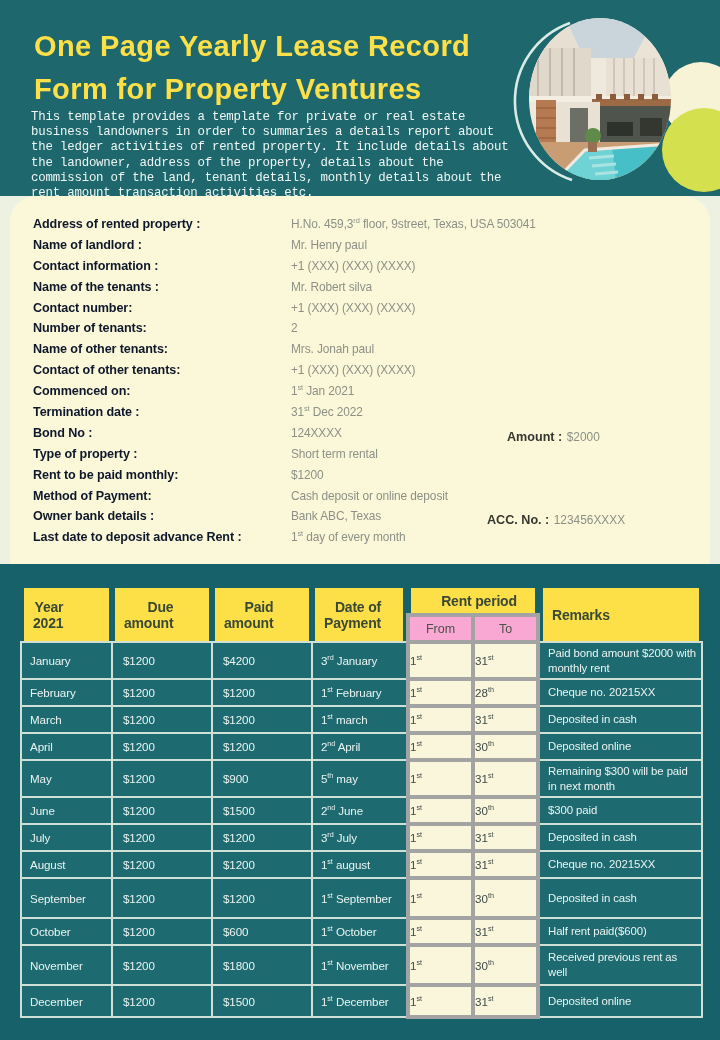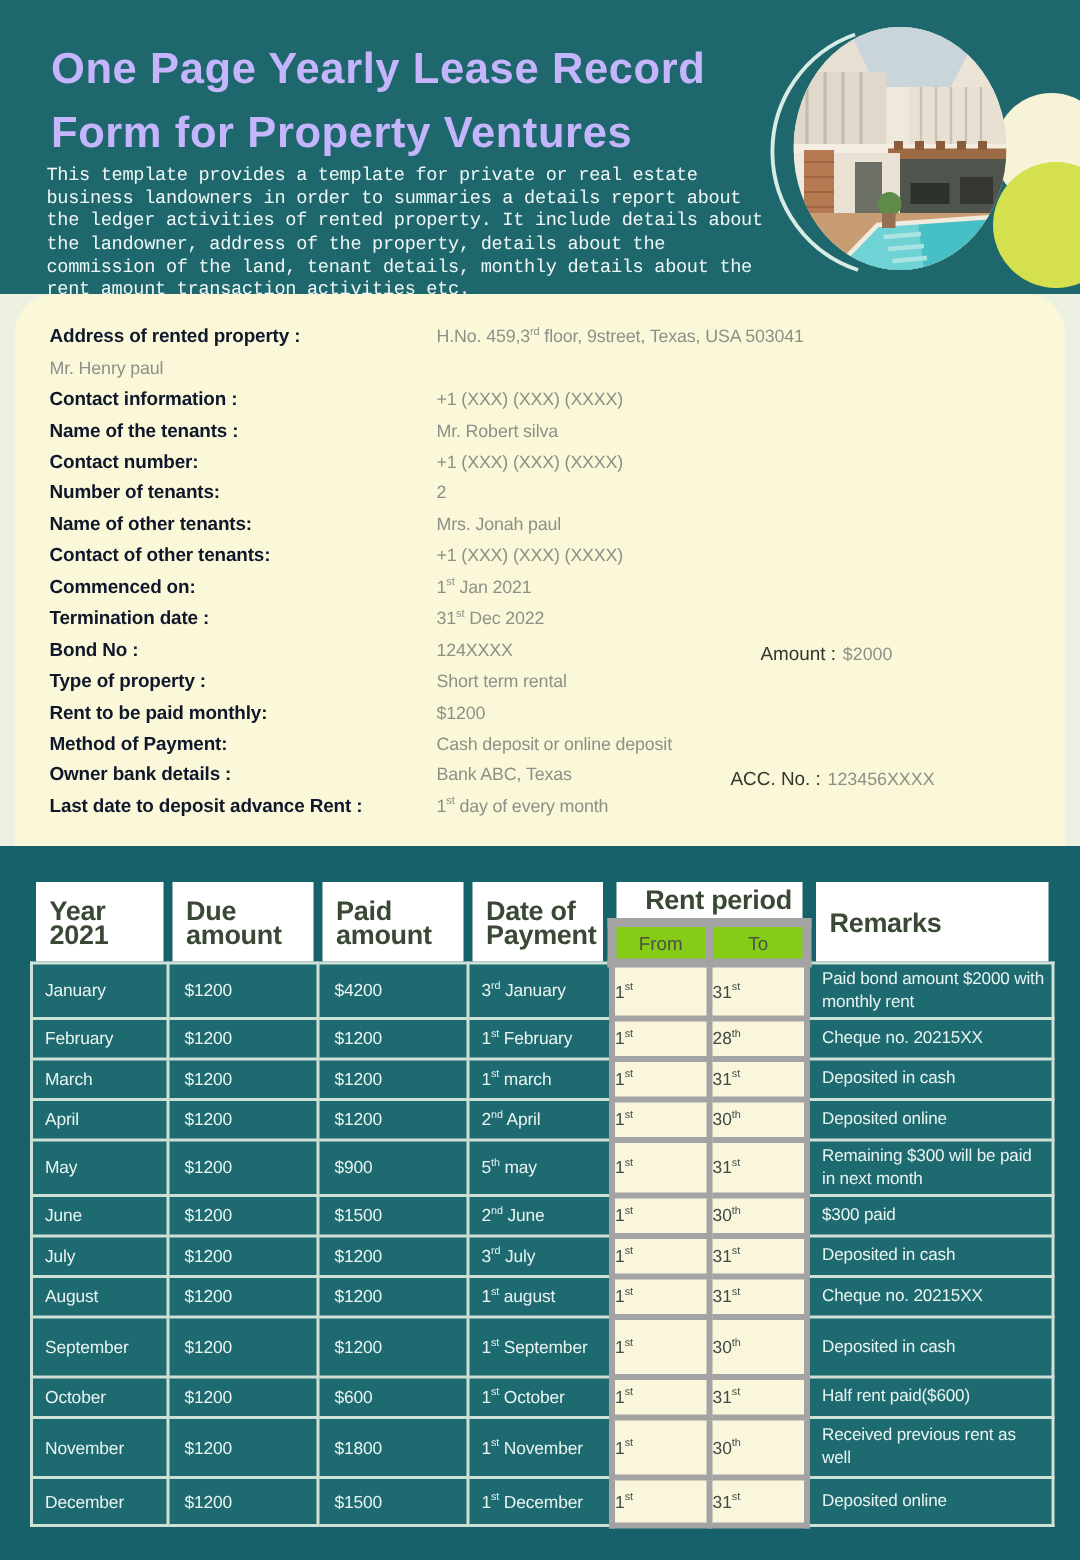--- a/index.html
+++ b/index.html
@@ -11,61 +11,61 @@
   }
   
   .header {
     position:absolute; left:0; top:0; width:720px; height:196px;
     background:#1e676c; overflow:hidden;
   }
   .decor { position:absolute; left:0; top:0; }
   .title {
     position:absolute; left:34px; top:25px;
     font-size:29px; line-height:43px; font-weight:700;
-    color:#c4b5fd; letter-spacing:.4px;
+    color:#fde047; letter-spacing:.4px;
   }
   .desc {
     position:absolute; left:31px; top:110px; width:484px;
     font-size:12.4px; line-height:15.2px; color:#eef7f5;
     letter-spacing:-.2px;
     font-family:Liberation Mono, monospace;
   }
   
   .panel {
     position:absolute; left:10px; top:196px; width:700px; height:368px;
     background:#fbf8da; border-radius:26px 26px 0 0;
     padding-top:21px;
   }
   .detail-row { position:relative; display:flex; align-items:baseline; min-height:20.9px; padding-left:23px; }
   .detail-label { width:258px; flex:0 0 258px; font-weight:700; font-size:12.6px; color:#0f172a; letter-spacing:-.1px; }
   .detail-value { font-size:11.9px; color:#8c9086; letter-spacing:-.1px; }
   .detail-extra { position:absolute; top:1px; left:497px; white-space:nowrap; }
   .detail-row:nth-child(15) .detail-extra { left:477px; }
-  .detail-extra-label { font-weight:400; font-size:12.6px; color:#35372e; }
+  .detail-extra-label { font-weight:700; font-size:12.6px; color:#35372e; }
   .detail-extra-value { font-size:11.9px; color:#8c9086; }
   sup { font-size:62%; vertical-align:super; line-height:0; }
   
   .table-section {
     position:absolute; left:0; top:564px; width:720px; height:476px;
     background:#17616b;
   }
   table.lease { position:absolute; left:20px; top:24px; width:681px; border-collapse:collapse; table-layout:fixed; }
   col.c-month{width:91px} col.c-due{width:100px} col.c-paid{width:100px}
   col.c-date{width:96px} col.c-from{width:65px} col.c-to{width:65px} col.c-rem{width:164px}
   thead th { padding:0; height:27px; font-weight:700; vertical-align:top; }
   .limebox {
-    margin:0 3px; height:calc(100% - 0px); background:#ffffff;
+    margin:0 3px; height:calc(100% - 0px); background:#fde047;
     color:#3a4836; display:flex; align-items:center;
-    font-size:18px; line-height:16px; padding-left:9px; text-align:left;
+    font-size:14px; line-height:16px; padding-left:9px; text-align:right;
     white-space:pre-line; letter-spacing:-.2px;
   }
   th.h-span { height:54px; }
   th.h-rent .limebox { justify-content:center; padding-left:12px; }
   th.cream {
-    background:#84cc16; border:6px solid #a3a3a3;
+    background:#f9a8d4; border:4px solid #a3a3a3;
     font-weight:400; font-size:12.5px; color:#4c5147; vertical-align:middle;
   }
   tbody tr { height:27px; }
   tbody tr:nth-child(1){ height:37px; }
   tbody tr:nth-child(5){ height:37px; }
   tbody tr:nth-child(9){ height:40px;padding-left:48px; }
   tbody tr:nth-child(11){ height:40px; }
   tbody tr:nth-child(12){ height:32px; }
   td { vertical-align:middle; }
   td.tl {
@@ -143,20 +143,21 @@
 
 <div class="panel">
   <div>
   <div class="detail-row">
     <span class="detail-label">Address of rented property :</span>
     <span class="detail-value">H.No. 459,3<sup>rd</sup> floor, 9street, Texas, USA 503041</span>
 
   </div>
 
   <div class="detail-row">
+    <span class="detail-label">Name of landlord :</span>
     <span class="detail-value">Mr. Henry paul</span>
 
   </div>
 
   <div class="detail-row">
     <span class="detail-label">Contact information :</span>
     <span class="detail-value">+1 (XXX)  (XXX)  (XXXX)</span>
 
   </div>
 

